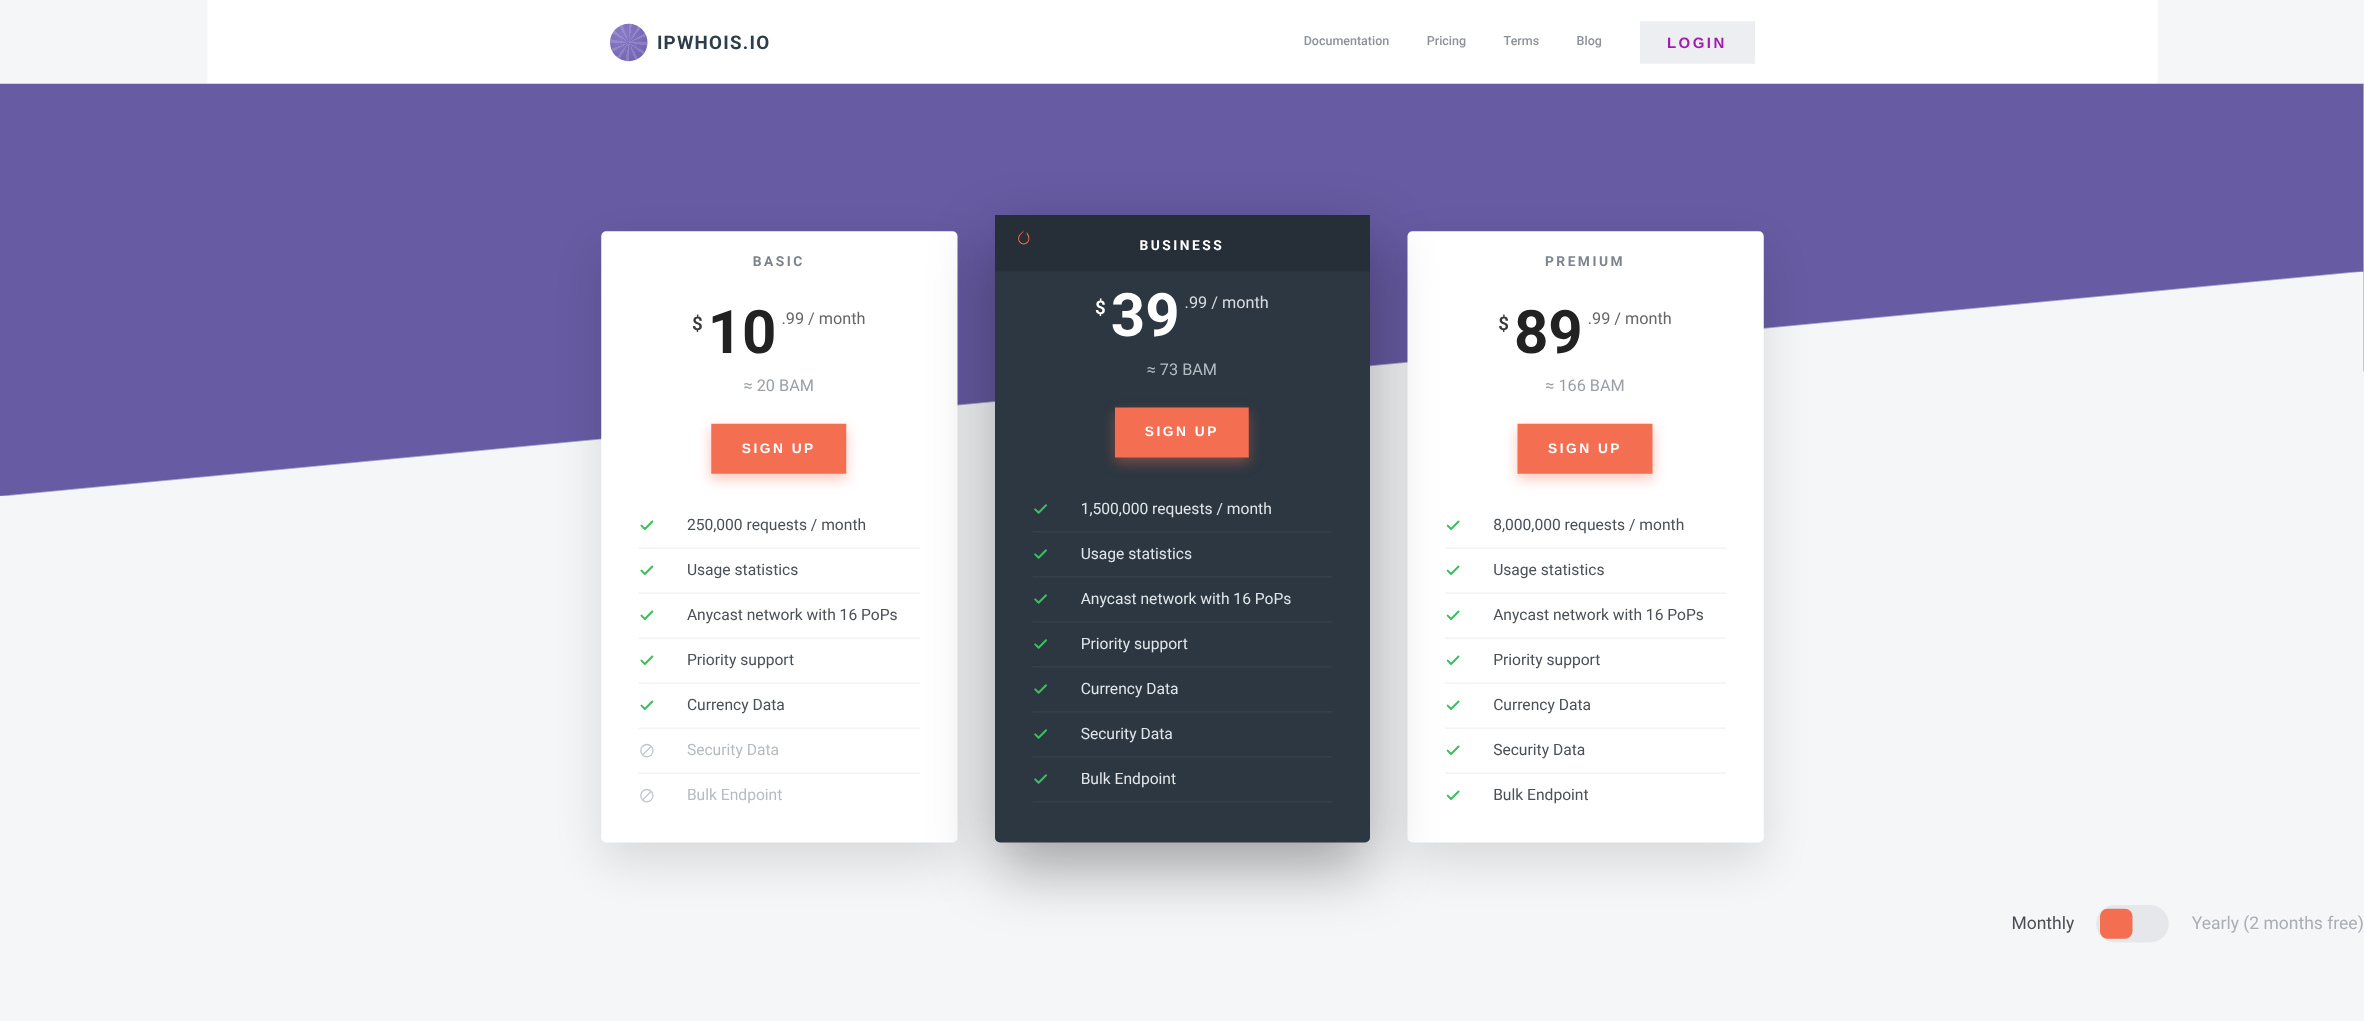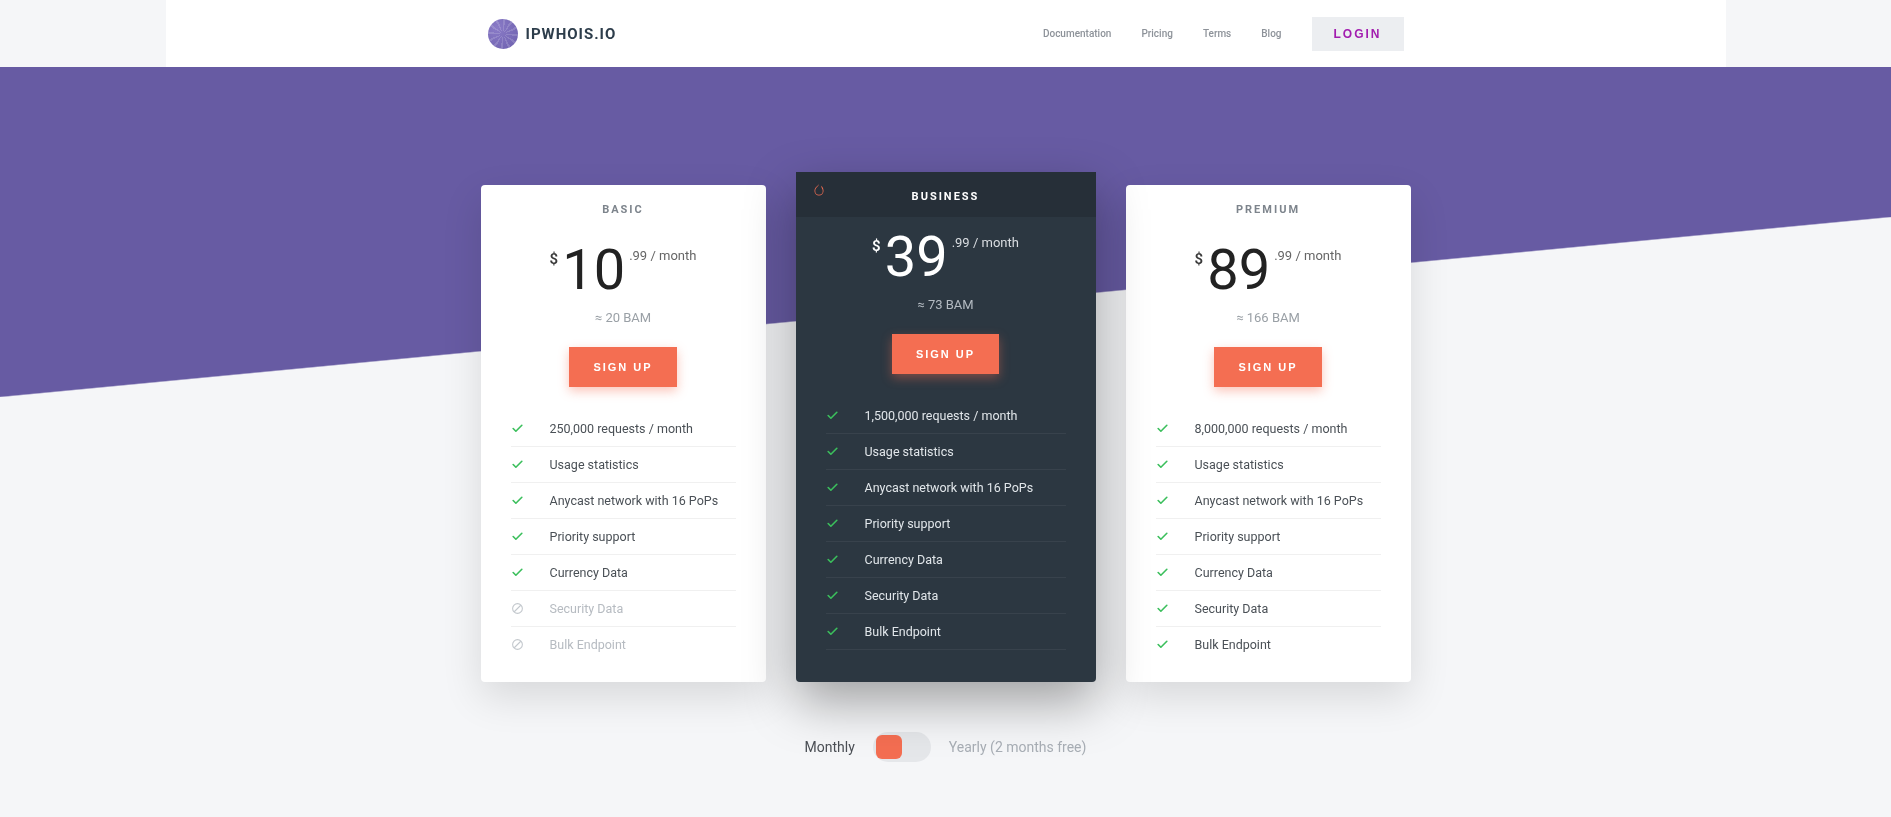--- a/index.html
+++ b/index.html
@@ -21,34 +21,34 @@
 .plans-wrap { position: relative; max-width: 1000px; margin: -212px auto 0; display: flex; gap: 30px; justify-content: center; padding: 0 10px; z-index: 5; }
 
 .plan { background:#fff; border-radius: 4px; width: 285px; box-shadow: 0 15px 40px rgba(0,0,0,0.12); padding: 0 0 20px; }
 .plan.featured { background:#2c3741; color:#cfd6dc; width:300px; margin-top:-13px; box-shadow: 0 20px 50px rgba(0,0,0,0.35); position:relative; }
 .plan.featured .plan-title { background:#262f38; color:#fff; position:relative; }
 .fire-icon { position:absolute; left:14px; top:10px; width:18px; height:18px; }
 .plan-title { text-align:center; font-size:11px; font-weight:700; letter-spacing:2px; color:#7d848c; padding:18px 0 14px; text-transform:uppercase; }
 .price-row { text-align:center; padding: 12px 0 4px; display:flex; justify-content:center; align-items:flex-start; gap:4px; }
 .price-cur { font-size:15px; font-weight:600; margin-top:8px; color:#3a3a3a; }
 .plan.featured .price-cur { color:#fff; }
-.price-main { font-size:56px; font-weight:400; line-height:1; color:#222; }
+.price-main { font-size:48px; font-weight:700; line-height:1; color:#222; }
 .plan.featured .price-main { color:#fff; }
 .price-sub { font-size:13px; color:#666; margin-top:6px; }
 .plan.featured .price-sub { color:#d9dde1; }
 .approx { text-align:center; color:#9aa0a6; font-size:13px; margin-top:8px; }
 .plan.featured .approx { color:#b4bbc2; }
 .signup-btn { display:block; margin: 22px auto 24px; background:#f46e52; color:#fff; border:none; padding:14px 24px; font-size:11px; font-weight:700; letter-spacing:2px; cursor:pointer; text-transform:uppercase; box-shadow: 0 4px 10px rgba(244,110,82,0.4); }
 .features { list-style:none; padding: 0 30px; }
 .features li { display:flex; align-items:center; gap:26px; padding:10px 0; border-bottom:1px solid rgba(0,0,0,0.06); font-size:12.5px; color:#4a5056; }
 .plan.featured .features li { border-bottom:1px solid rgba(255,255,255,0.06); color:#e1e6ea; }
 .features li:last-child { border-bottom:none; }
 .feat-icon { width:13px; height:13px; flex-shrink:0; }
 
-.toggle-row { display:flex; align-items:center; justify-content:center; gap:18px; margin: 50px 0 40px; }
+.toggle-row { display:flex; align-items:center; justify-content:flex-end; gap:18px; margin: 50px 0 40px; }
 .toggle-label { font-size:14px; color:#4b4f55; }
 .toggle-label.muted { color:#a8aeb5; }
 .toggle { width:58px; height:30px; background:#e5e7ea; border-radius:15px; position:relative; cursor:pointer; }
 .toggle-knob { position:absolute; left:3px; top:3px; width:26px; height:24px; border-radius:6px; background:#f46e52; }
 </style>
 </head>
 <body>
 
 <header class="header">
   <div class="logo-wrap">

